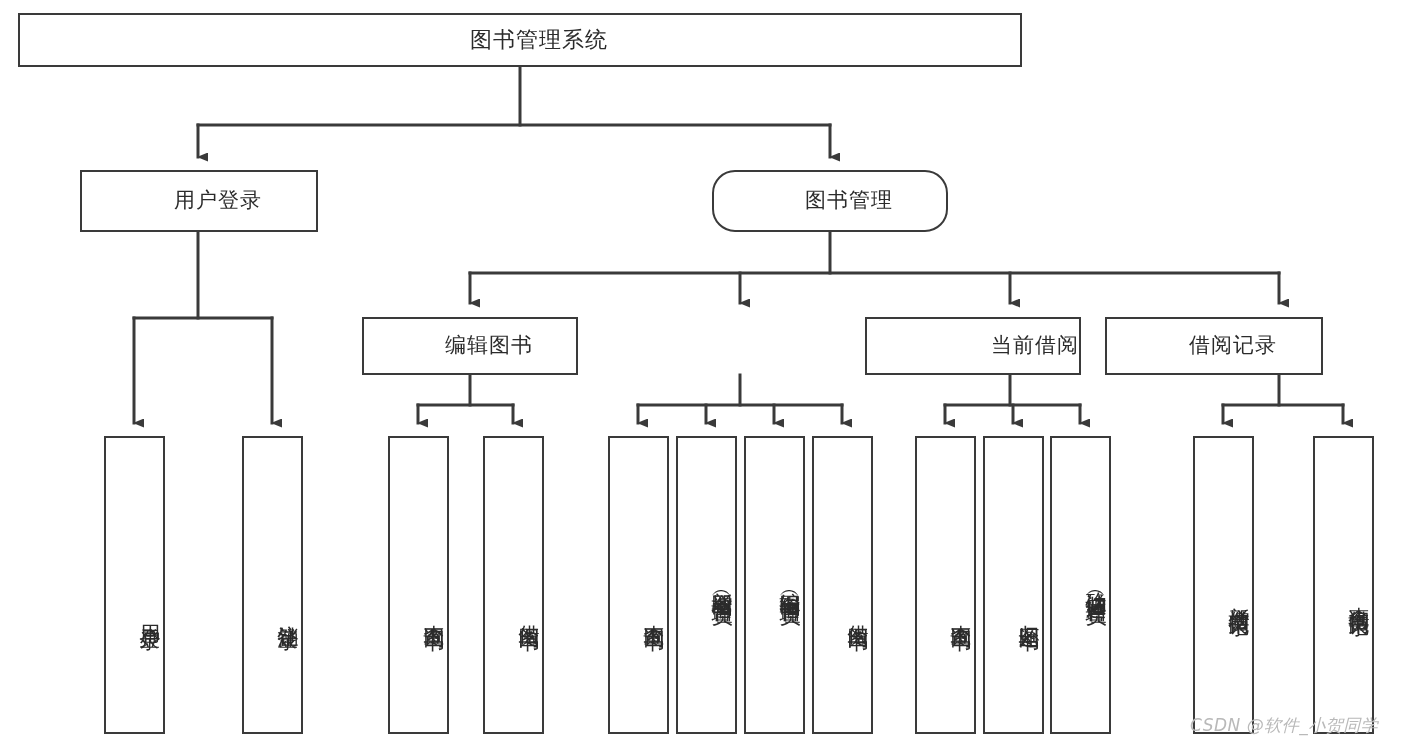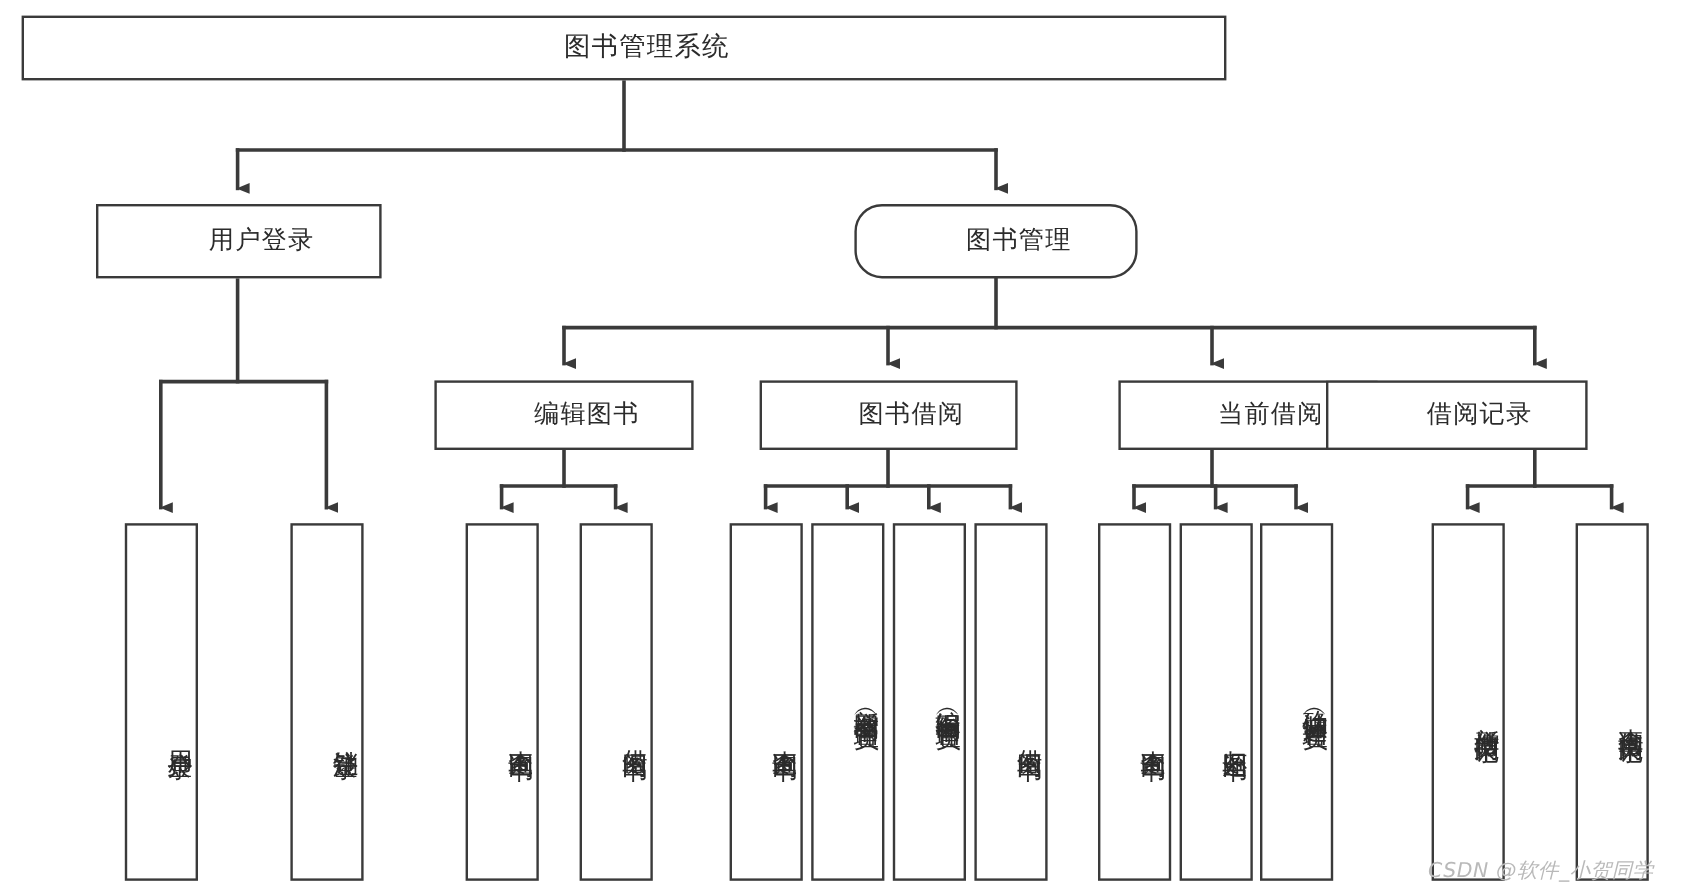--- a/index.html
+++ b/index.html
@@ -136,24 +136,21 @@
   <div class="node node-h" style="left:80px; top:170px; width:238px; height:62px;">
     <span>用户登录</span>
   </div>
   <div class="node node-h" style="left:712px; top:170px; width:236px; height:62px;border-radius:23px;">
     <span>图书管理</span>
   </div>
 
   <div class="node node-h" style="left:362px; top:317px; width:216px; height:58px;">
     <span>编辑图书</span>
   </div>
-  <div class="node node-h" style="left:633px; top:317px; width:215px; height:58px;">
-    <span>图书借阅</span>
-  </div>
-  <div class="node node-h" style="left:932px; top:317px; width:216px; height:58px;">
+  <div class="node node-h" style="left:865px; top:317px; width:216px; height:58px;justify-content:flex-end;">
     <span>当前借阅</span>
   </div>
   <div class="node node-h" style="left:1105px; top:317px; width:218px; height:58px;">
     <span>借阅记录</span>
   </div>
 
   <div class="node node-v" style="left:104px; top:436px; width:61px; height:298px; padding-top:60px;">
     <span>用户登录</span>
   </div>
   <div class="node node-v" style="left:242px; top:436px; width:61px; height:298px; padding-top:60px;">

